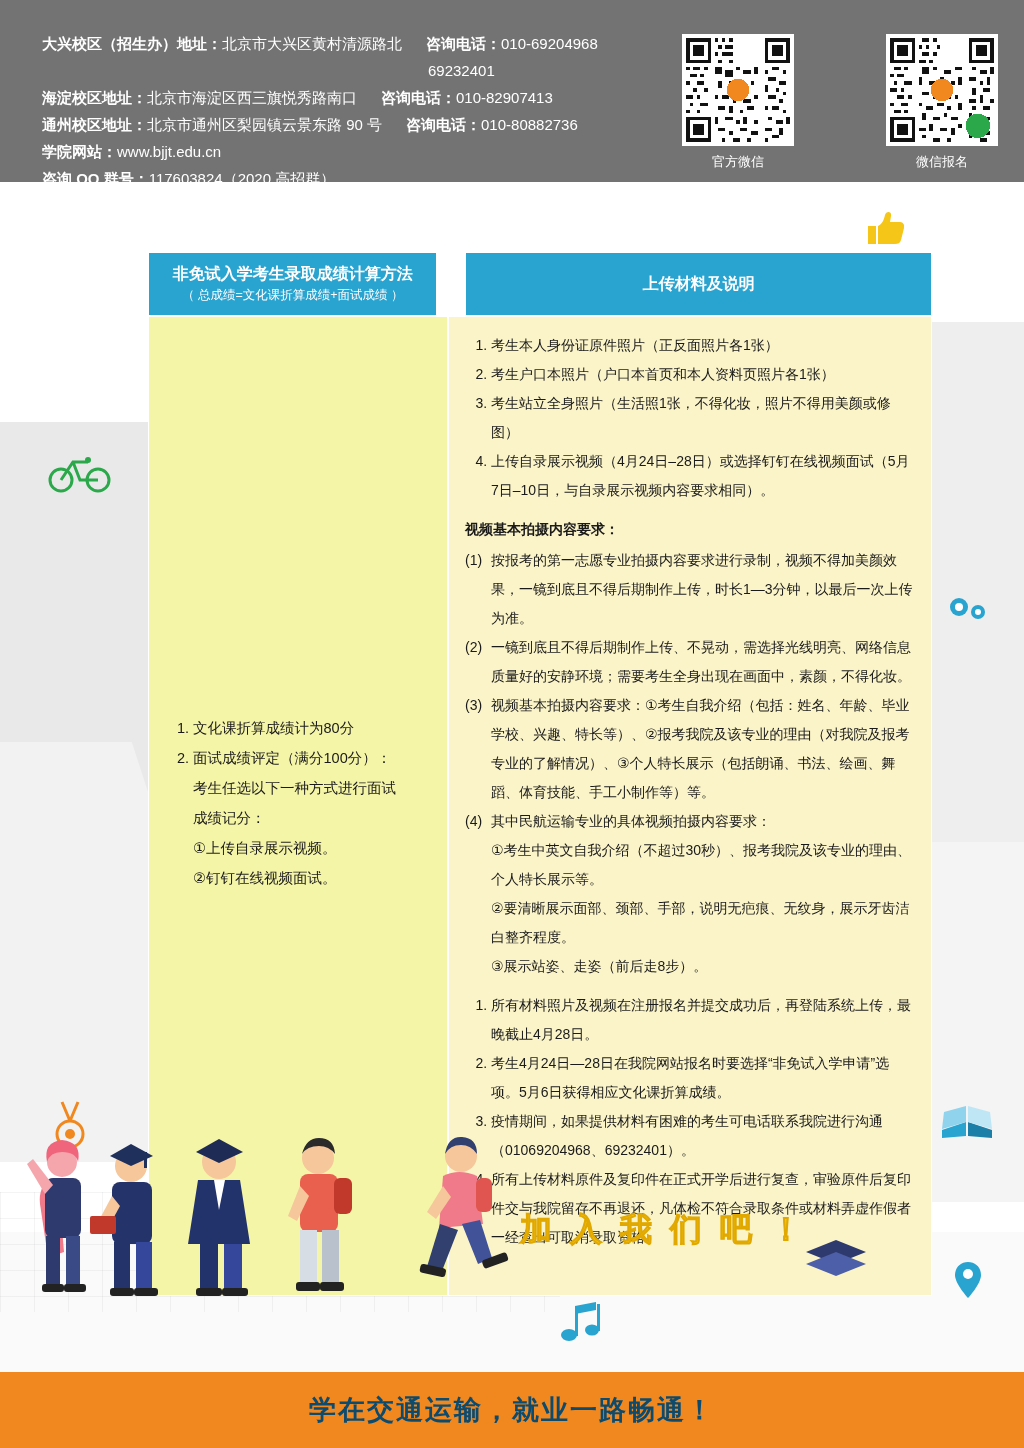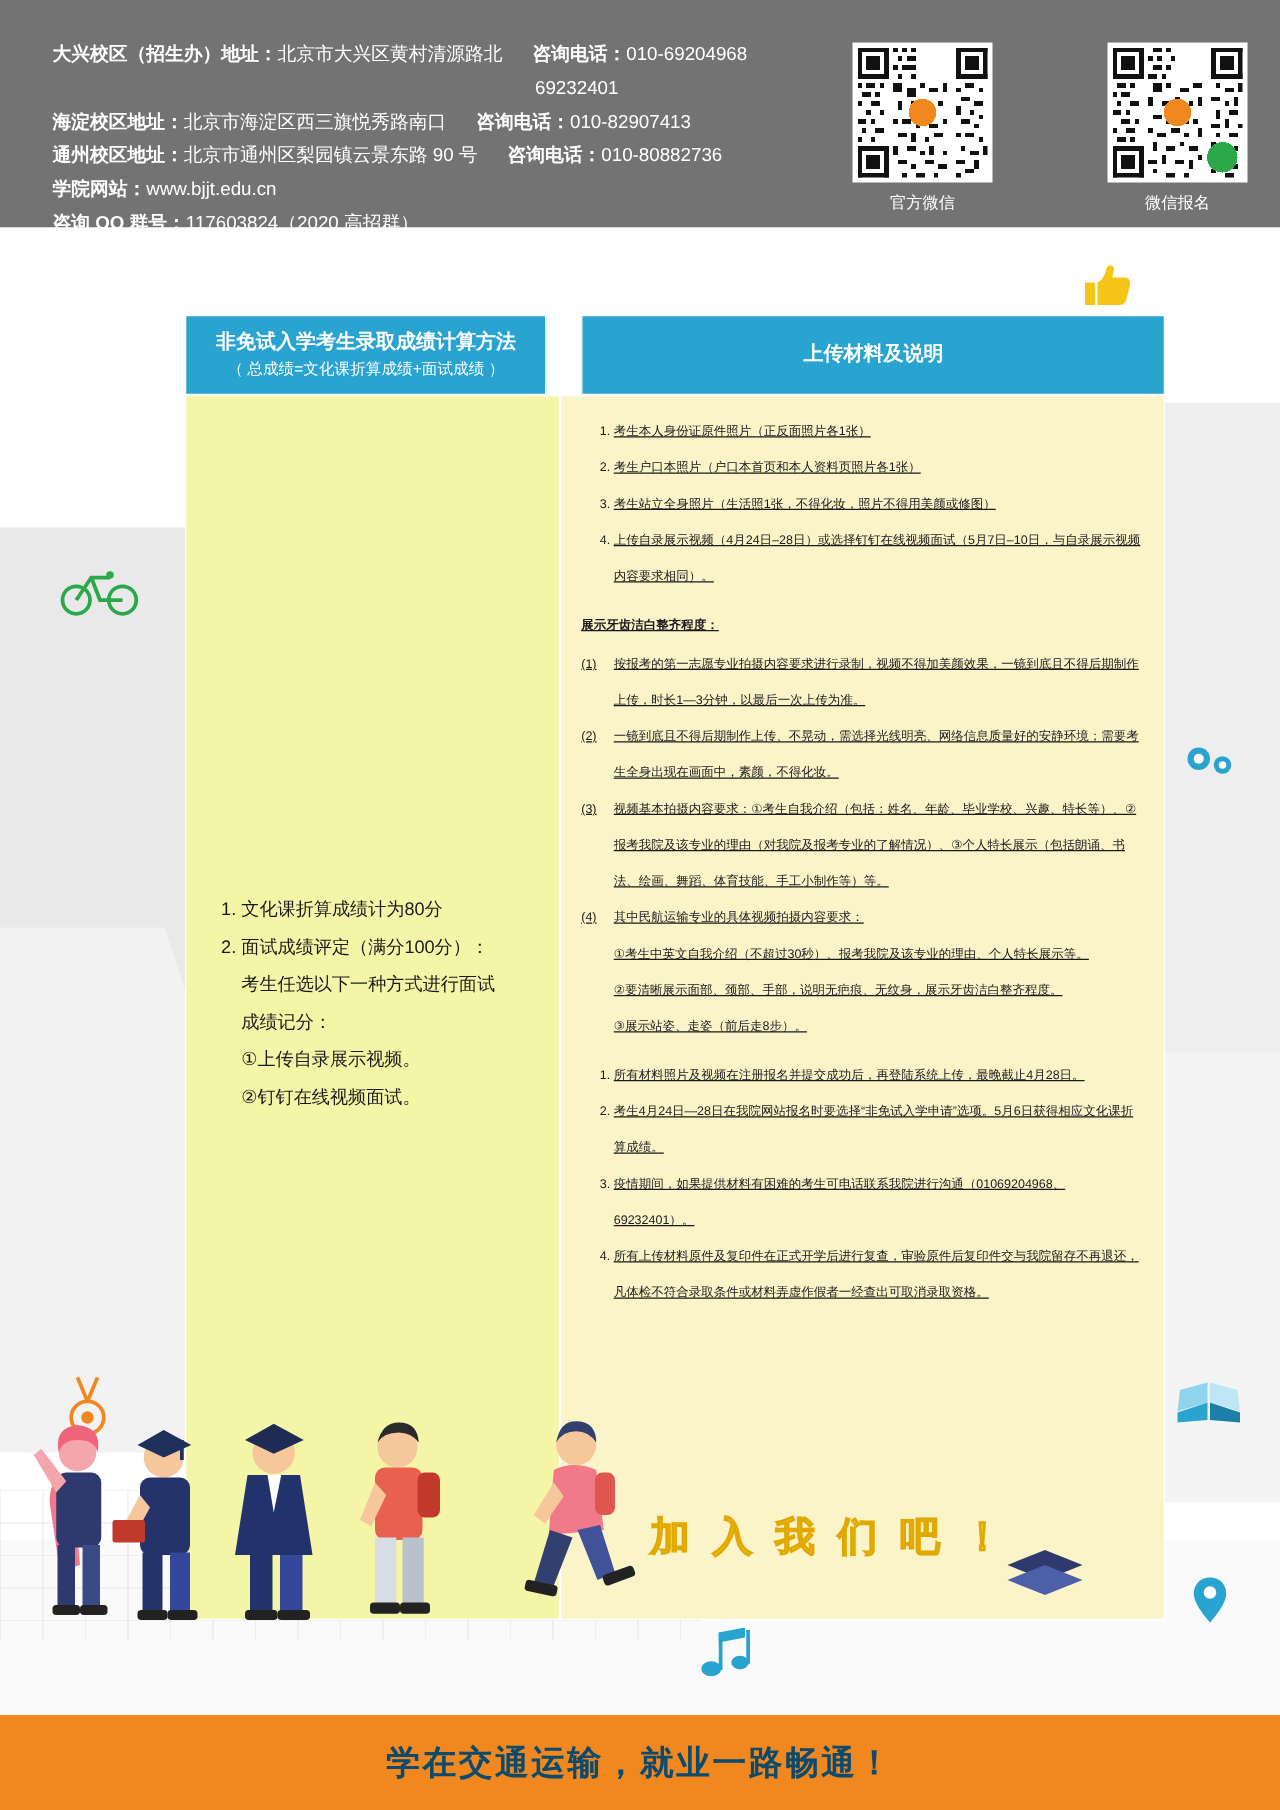--- a/index.html
+++ b/index.html
@@ -101,21 +101,21 @@
 
   .left-list {
     position:absolute; left:22px; top:396px; right:14px;
     font-size:14.5px; line-height:30px; color:#1a1a1a;
   }
   .left-list ol { margin:0; padding-left:22px; }
   .left-list li { margin-bottom:0px; }
   .sub-ln { display:block; }
 
   
-  .rcol { font-size:10px; line-height:29px; color:#1a1a1a;text-decoration:underline; }
+  .rcol { font-size:14px; line-height:29px; color:#1a1a1a; }
   .rcol ol.dec { margin:0 0 0 0; padding-left:26px; }
   .rcol ol.dec > li { margin-bottom:0; }
   .rcol .hd { font-weight:bold; margin-top:10px; margin-bottom:2px; }
   .rcol .num-item { display:flex; margin-bottom:0px; }
   .rcol .num-item .nm { width:26px; flex:0 0 26px; }
   .rcol .num-item .bd { flex:1; }
   .rcol .sub { display:block; }
   .rcol .gap { height:10px; }
 
   
@@ -506,21 +506,21 @@
       </div>
 
       <div class="td-right rcol">
         <ol class="dec">
           <li>考生本人身份证原件照片（正反面照片各1张）</li>
           <li>考生户口本照片（户口本首页和本人资料页照片各1张）</li>
           <li>考生站立全身照片（生活照1张，不得化妆，照片不得用美颜或修图）</li>
           <li>上传自录展示视频（4月24日–28日）或选择钉钉在线视频面试（5月7日–10日，与自录展示视频内容要求相同）。</li>
         </ol>
 
-        <div class="hd">展示牙齿洁白整齐程度：</div>
+        <div class="hd">视频基本拍摄内容要求：</div>
 
         <div class="num-item">
           <span class="nm">(1)</span>
           <span class="bd">按报考的第一志愿专业拍摄内容要求进行录制，视频不得加美颜效果，一镜到底且不得后期制作上传，时长1—3分钟，以最后一次上传为准。</span>
         </div>
         <div class="num-item">
           <span class="nm">(2)</span>
           <span class="bd">一镜到底且不得后期制作上传、不晃动，需选择光线明亮、网络信息质量好的安静环境；需要考生全身出现在画面中，素颜，不得化妆。</span>
         </div>
         <div class="num-item">

